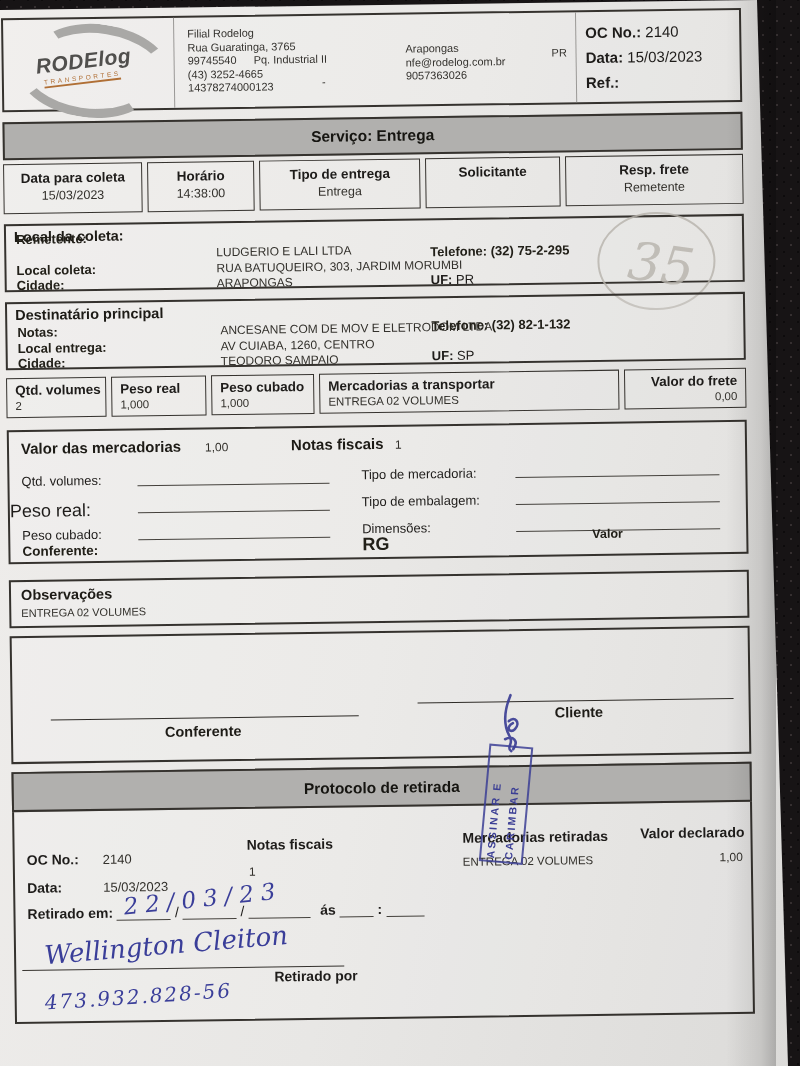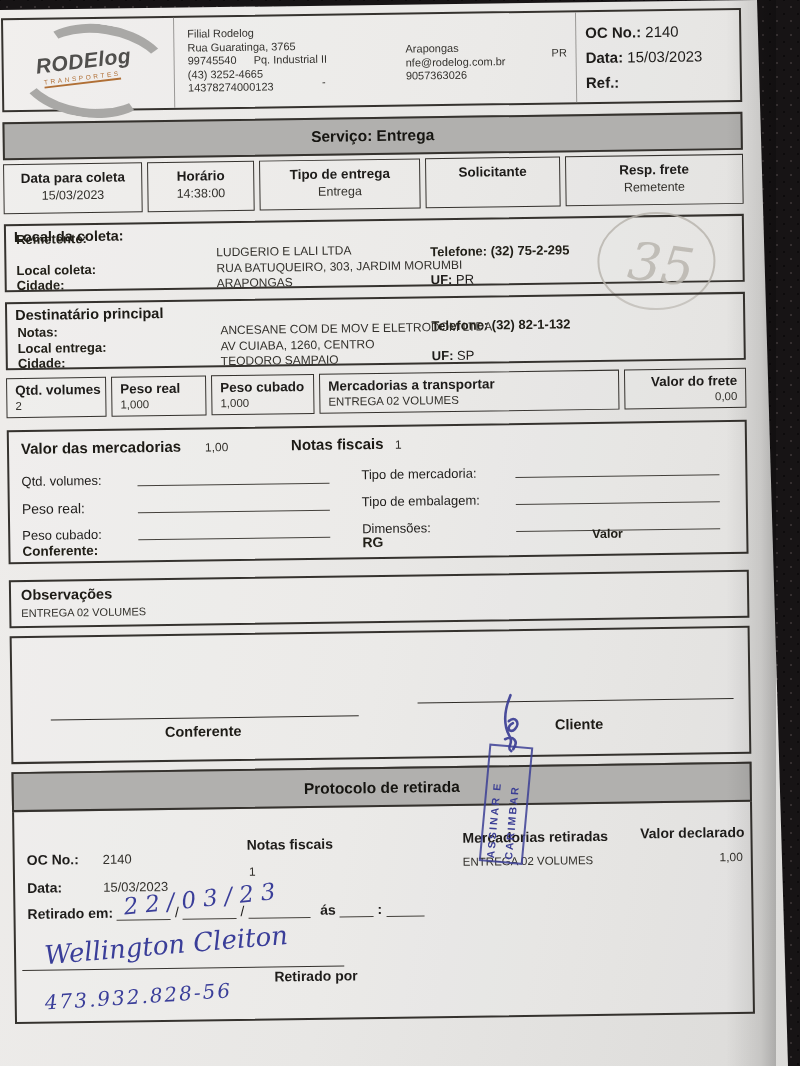--- a/index.html
+++ b/index.html
@@ -181,21 +181,21 @@
     <div class="box" style="left:8px;top:430px;width:740px;height:134px;">
       <div class="abs title" style="left:12px;top:8px;font-size:15px;">Valor das mercadorias</div>
       <div class="abs val" style="left:196px;top:11px;">1,00</div>
       <div class="abs title" style="left:282px;top:8px;font-size:15px;">Notas fiscais</div>
       <div class="abs val" style="left:386px;top:11px;">1</div>
 
       <div class="abs" style="left:12px;top:42px;font-size:13px;">
         <span>Qtd. volumes:</span>
       </div>
       <span class="blank abs" style="left:128px;top:42px;width:192px;"></span>
-      <div class="abs" style="left:12px;top:69px;font-size:14px;">
+      <div class="abs" style="left:0;top:69px;font-size:18px;">
         <span>Peso real:</span>
       </div>
       <span class="blank abs" style="left:128px;top:69px;width:192px;"></span>
       <div class="abs" style="left:12px;top:96px;font-size:13px;">
         <span>Peso cubado:</span>
       </div>
       <span class="blank abs" style="left:128px;top:96px;width:192px;"></span>
 
       <div class="abs" style="left:352px;top:40px;font-size:13px;">
         <span>Tipo de mercadoria:</span>
@@ -204,34 +204,34 @@
       <div class="abs" style="left:352px;top:67px;font-size:13px;">
         <span>Tipo de embalagem:</span>
       </div>
       <span class="blank abs" style="left:506px;top:66px;width:204px;"></span>
       <div class="abs" style="left:352px;top:94px;font-size:13px;">
         <span>Dimensões:</span>
       </div>
       <span class="blank abs" style="left:506px;top:93px;width:204px;"></span>
 
       <div class="abs lbl" style="left:12px;top:112px;font-size:13.5px;">Conferente:</div>
-      <div class="abs lbl" style="left:352px;top:107px;font-size:14px;">RG</div>
+      <div class="abs lbl" style="left:352px;top:107px;font-size:18px;">RG</div>
       <div class="abs lbl" style="left:582px;top:103px;font-size:12.5px;">Valor</div>
     </div>
 
     <div class="box" style="left:8px;top:580px;width:740px;height:48px;">
       <div class="abs title" style="left:10px;top:5px;">Observações</div>
       <div class="abs" style="left:10px;top:25px;font-size:11px;color:#33312c;">ENTREGA 02 VOLUMES</div>
     </div>
 
     <div class="box" style="left:8px;top:636px;width:740px;height:128px;">
       <div class="sigline" style="left:38px;top:82px;width:308px;"></div>
       <div class="abs title" style="left:152px;top:88px;">Conferente</div>
       <div class="sigline" style="left:405px;top:70px;width:316px;"></div>
-      <div class="abs title" style="left:542px;top:86px;">Cliente</div>
+      <div class="abs title" style="left:542px;top:74px;">Cliente</div>
     </div>
 
     <div class="box" style="left:8px;top:772px;width:740px;height:252px;">
       <div class="graybar" style="position:absolute;left:-2px;top:-2px;width:740px;height:40px;line-height:37px;">
         <span>Protocolo de retirada</span>
       </div>
       <div class="abs" style="left:12px;top:78px;font-weight:bold;font-size:14px;">OC No.:</div>
       <div class="abs val" style="left:88px;top:79px;font-size:13px;">2140</div>
       <div class="abs" style="left:12px;top:106px;font-weight:bold;font-size:14px;">Data:</div>
       <div class="abs val" style="left:88px;top:107px;font-size:13px;">15/03/2023</div>

